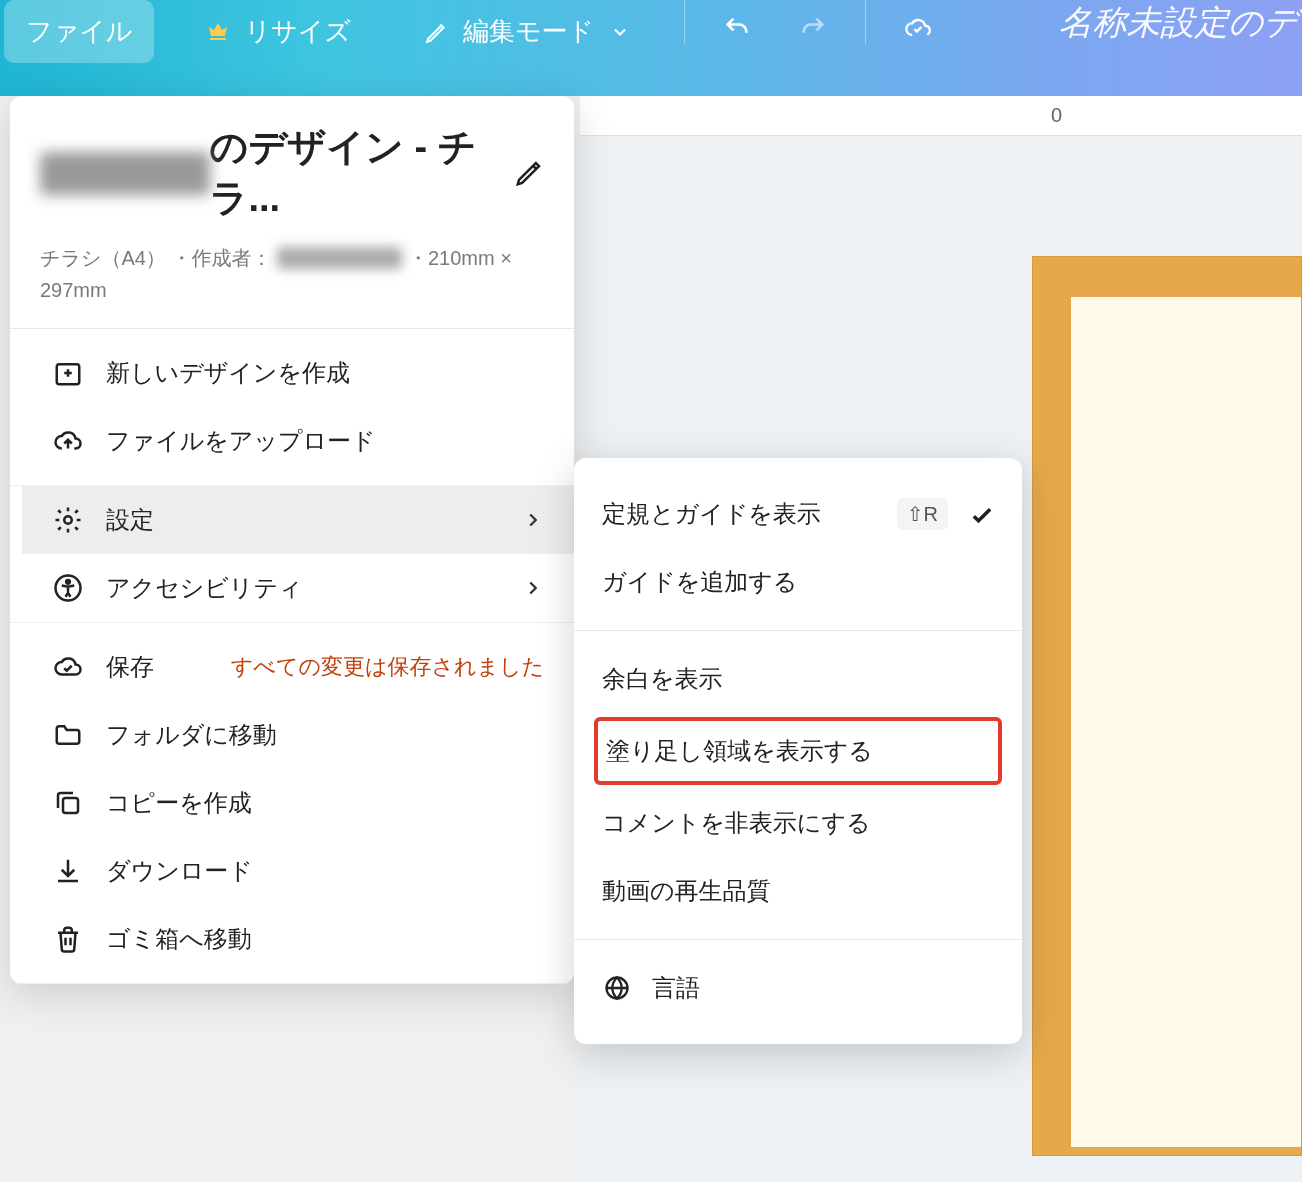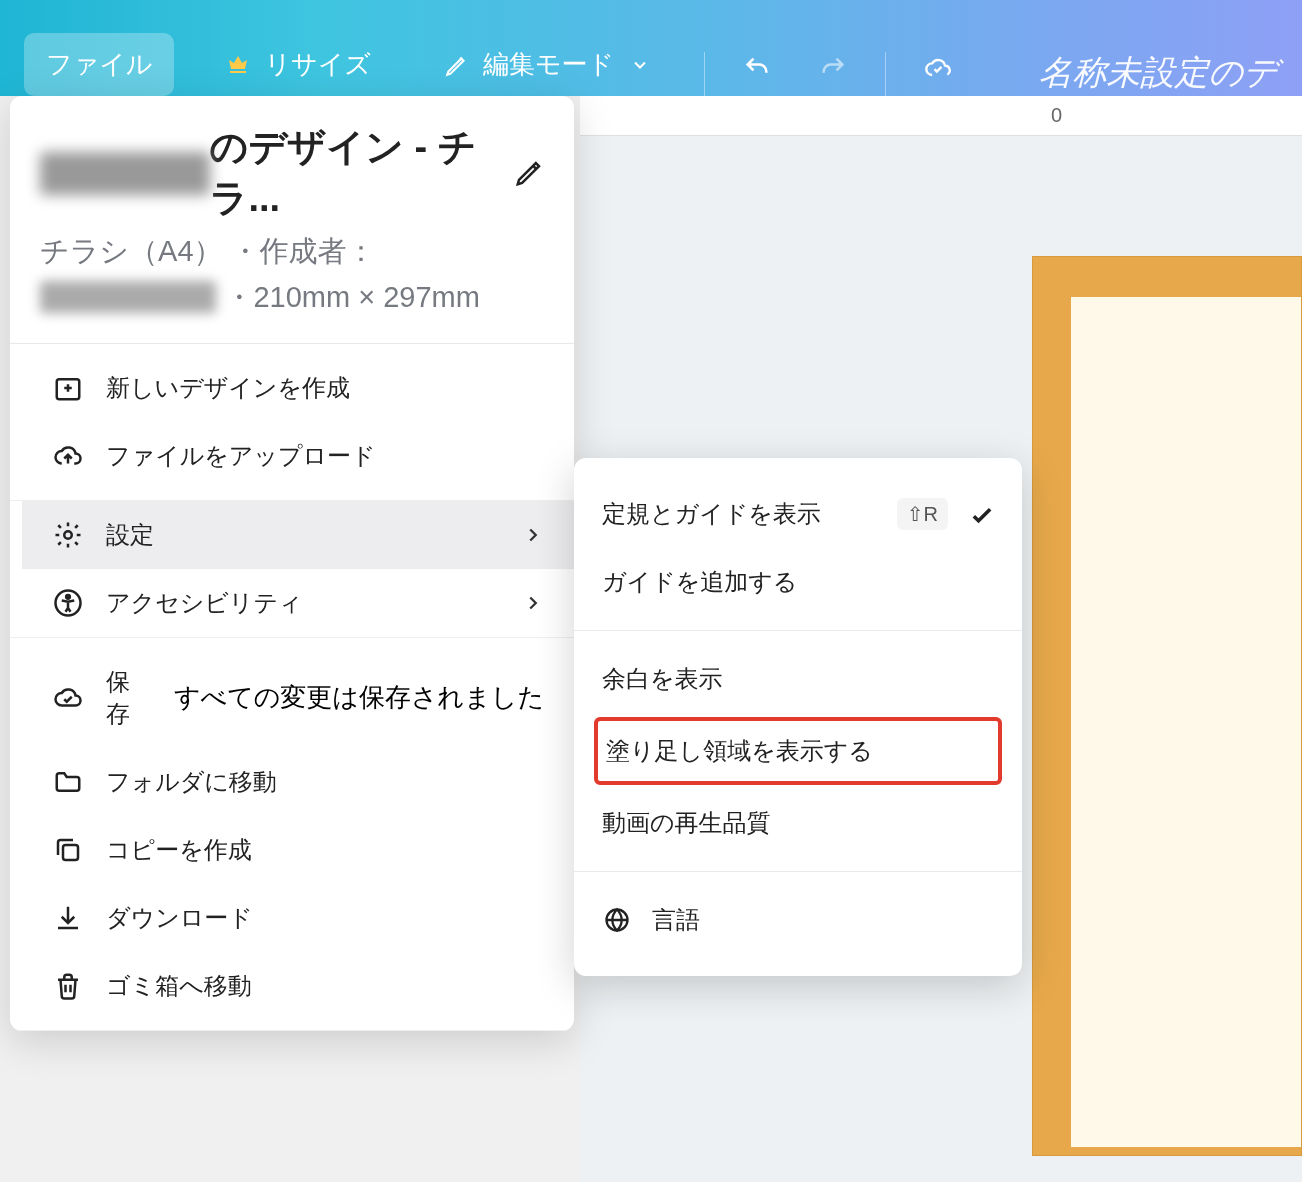--- a/index.html
+++ b/index.html
@@ -2,22 +2,22 @@
 <html><head>
 <meta charset="utf-8">
 <style>
 * { margin: 0; padding: 0; box-sizing: border-box; font-family: -apple-system, BlinkMacSystemFont, "Segoe UI", "Hiragino Sans", "Hiragino Kaku Gothic ProN", Meiryo, sans-serif; }
 body { width: 1302px; height: 1182px; overflow: hidden; background: #f0f0f0; position: relative; }
 
 .toolbar {
   height: 96px;
   background: linear-gradient(90deg, #1fb5d4 0%, #3fc5e0 25%, #5bb8e8 55%, #7aa8f0 80%, #8ea0f5 100%);
   display: flex;
-  align-items: flex-end;
-  padding: 0 24px;
+  align-items: flex-start;
+  padding: 0 4px;
   gap: 28px;
 }
 .tb-btn {
   display: flex;
   align-items: center;
   gap: 12px;
   color: #fff;
   font-size: 26px;
   font-weight: 500;
   padding: 14px 22px;
@@ -71,38 +71,38 @@
   box-shadow: 0 10px 40px rgba(0,0,0,0.15);
   overflow: hidden;
 }
 .dd-header {
   padding: 26px 30px 22px;
   border-bottom: 1px solid #e8e8e8;
 }
 .dd-title-row { display: flex; align-items: center; gap: 14px; }
 .dd-title { font-size: 38px; font-weight: 700; color: #222; display: flex; align-items: center; flex: 1; }
 .dd-title .blur { filter: blur(7px); background: #999; color: transparent; border-radius: 4px; padding: 0 4px; }
-.dd-sub { margin-top: 4px; font-size: 29px; color: #767a80; line-height: 1.6; }
+.dd-sub { margin-top: 18px; font-size: 20px; color: #767a80; line-height: 1.6; }
 .dd-sub .blur { filter: blur(6px); background: #aaa; color: transparent; border-radius: 3px; padding: 0 6px; }
 
 .dd-section { padding: 10px 0; border-bottom: 1px solid #efefef; }
 .dd-item {
   display: flex;
   align-items: center;
   padding: 18px 30px;
   gap: 22px;
   font-size: 24px;
   color: #222;
   cursor: pointer;
   margin-left: 12px;
 }
 .dd-item.hover { background: #ededef; }
 .dd-item .icon { width: 32px; height: 32px; display: flex; align-items: center; justify-content: center; flex-shrink: 0; }
 .dd-item .label { flex: 1; }
-.dd-item .status { font-size: 26px; color: #000000; }
+.dd-item .status { font-size: 22px; color: #c2410c; }
 .dd-item .chev { color: #555; }
 .dd-item .crown { color: #f5a623; }
 
 .submenu {
   position: absolute;
   top: 458px; left: 574px;
   width: 448px;
   background: #fff;
   border-radius: 12px;
   box-shadow: 0 10px 40px rgba(0,0,0,0.18);
@@ -340,20 +340,23 @@
   <div class="sm-section">
     <div class="sm-item">
       <span class="label">余白を表示</span>
     </div>
     <div class="sm-highlight">
       <div class="sm-item">
         <span class="label">塗り足し領域を表示する</span>
       </div>
     </div>
     <div class="sm-item">
+      <span class="label">コメントを非表示にする</span>
+    </div>
+    <div class="sm-item">
       <span class="label">動画の再生品質</span>
     </div>
   </div>
   <div class="sm-divider"></div>
   <div class="sm-section">
     <div class="sm-item">
       <span class="icon">
         <svg viewBox="0 0 24 24" width="28" height="28" fill="none" stroke="#222" stroke-width="2">
             <circle cx="12" cy="12" r="9"></circle>
             <path d="M3 12h18M12 3c2.5 2.5 4 5.5 4 9s-1.5 6.5-4 9c-2.5-2.5-4-5.5-4-9s1.5-6.5 4-9z"></path>

